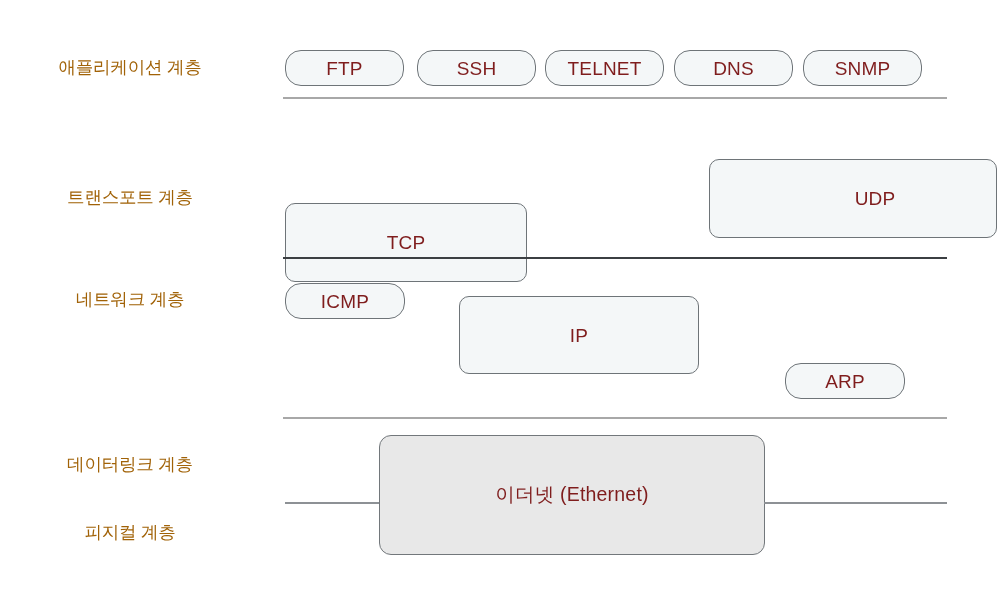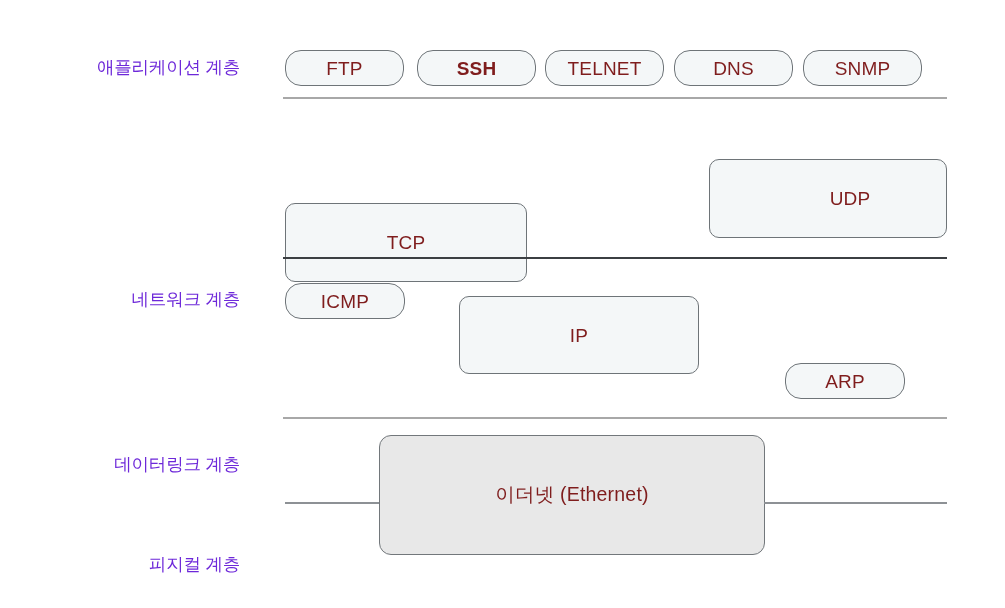--- a/index.html
+++ b/index.html
@@ -17,25 +17,25 @@
     position: relative;
     width: 1005px;
     height: 608px;
     overflow: hidden;
     background: #ffffff;
   }
 
   
   .layer-label {
     position: absolute;
-    text-align: right;
+    text-align: center;
     font-size: 17.5px;
     line-height: 1;
     letter-spacing: -0.2px;
-    color: #6d28d9;
+    color: #a16207;
     white-space: nowrap;
     font-weight: 400;
   }
 
   
   .pbox {
     position: absolute;
     box-sizing: border-box;
     background: #f4f7f8;
     border: 1.6px solid #6e7478;
@@ -77,42 +77,43 @@
     background: #8d9195;
   }
 </style>
 </head>
 <body>
 
 <div id="diagram">
 
   <div class="layer-label" style="left:20px; top:59px; width:220px;">애플리케이션 계층</div>
 
+  <div class="layer-label" style="left:20px; top:189px; width:220px;">트랜스포트 계층</div>
 
   <div class="layer-label" style="left:20px; top:291px; width:220px;">네트워크 계층</div>
 
   <div class="layer-label" style="left:20px; top:456px; width:220px;">데이터링크 계층</div>
 
-  <div class="layer-label" style="left:20px; top:524px; width:220px;margin-top:32px;">피지컬 계층</div>
+  <div class="layer-label" style="left:20px; top:524px; width:220px;">피지컬 계층</div>
 
   <div class="pbox small" style="left:285px; top:50px; width:119px; height:36px;">FTP</div>
 
-  <div class="pbox small" style="left:417px; top:50px; width:119px; height:36px;font-weight:bold;">SSH</div>
+  <div class="pbox small" style="left:417px; top:50px; width:119px; height:36px;">SSH</div>
 
   <div class="pbox small" style="left:545px; top:50px; width:119px; height:36px;">TELNET</div>
 
   <div class="pbox small" style="left:674px; top:50px; width:119px; height:36px;">DNS</div>
 
   <div class="pbox small" style="left:803px; top:50px; width:119px; height:36px;">SNMP</div>
 
   <div class="rule" style="left:283px; top:97px; width:664px;"></div>
 
   <div class="pbox wide" style="left:285px; top:159px; width:242px; height:79px;margin-top:44px;">TCP</div>
 
-  <div class="pbox wide" style="left:709px; top:159px; width:238px; height:79px;padding-left:44px;">UDP</div>
+  <div class="pbox wide" style="left:709px; top:159px; width:288px; height:79px;padding-left:44px;">UDP</div>
 
   <div class="rule dark" style="left:283px; top:257px; width:664px;"></div>
 
   <div class="pbox small" style="left:285px; top:283px; width:120px; height:36px;">ICMP</div>
 
   <div class="pbox small" style="left:785px; top:363px; width:120px; height:36px;">ARP</div>
 
   <div class="pbox wide" style="left:459px; top:296px; width:240px; height:78px;">IP</div>
 
   <div class="rule" style="left:283px; top:417px; width:664px;"></div>

